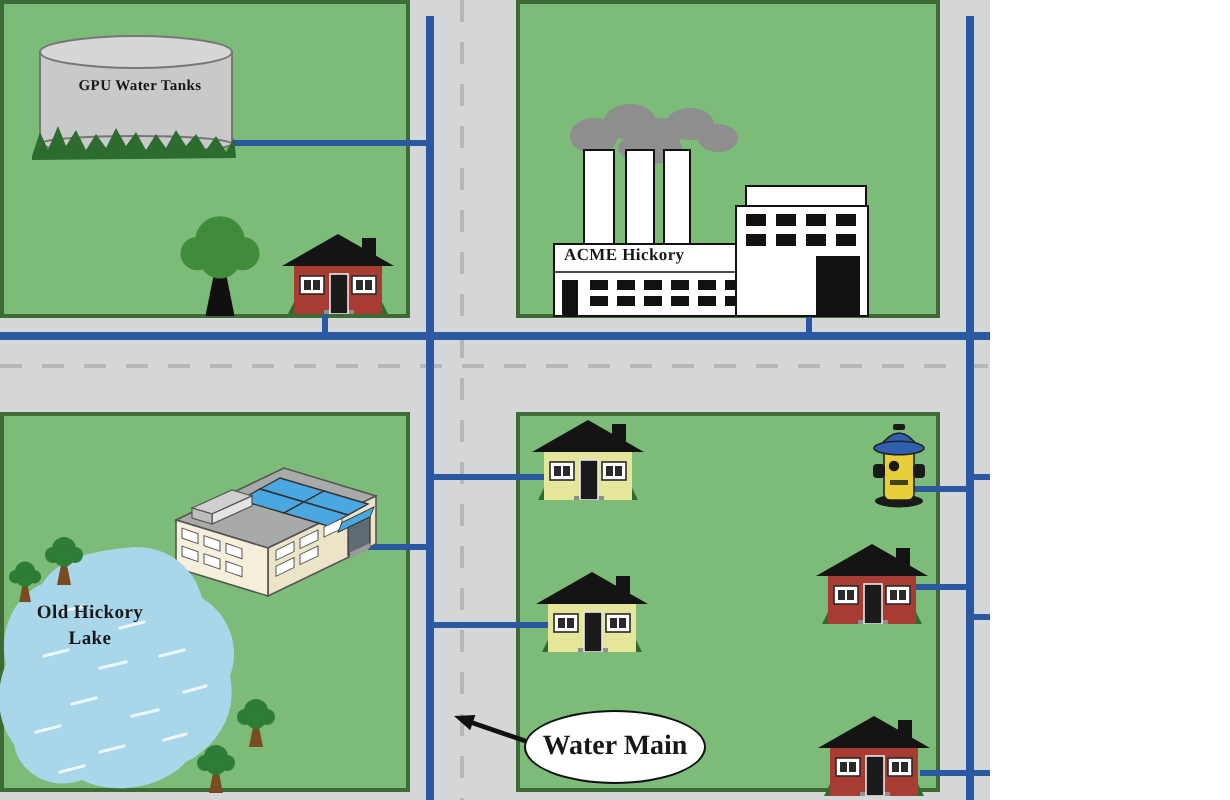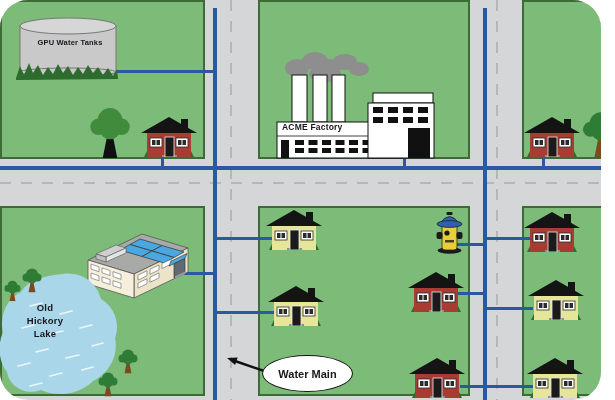--- a/index.html
+++ b/index.html
@@ -1,20 +1,19 @@
 <!DOCTYPE html>
 <html style="--grass: #7cbc78; --block-border: #3c6b36; --road: #d5d6d8; --road-dash: #b5b7b9; --pipe: #2b58a3; --lake: #a9d6e8; --lake-mark: #eaf7fc; --house-red: #a93c32; --house-yellow: #e6e69a; --roof: #141414; --tank-gray: #c9c9c9; --tank-top: #d6d6d6; --smoke: #8e8e8e; --tree-green: #418c3c; --tree-dark: #2e7c35; --trunk-brown: #7a4a21; --trunk-black: #101010; --plant-cream: #ece4c8; --plant-cream-light: #f6efdb; --plant-roof: #a8aaa8; --panel-blue: #4aa7e0; --hydrant-yellow: #e8cf3a; --hydrant-blue: #2f5fae; --grass-tuft: #2e6b2e; --ink: #17171c;"><head>
 <meta charset="utf-8">
 <style>
   html,body{margin:0;padding:0;background:#fff;}
   #stage{
-    position:relative;width:601px;height:400px;overflow:hidden;
+    position:relative;width:495px;height:400px;overflow:hidden;
     background:var(--road,#d5d6d8);
-    font-family:Liberation Sans, sans-serif;
-    border-radius:28px;
+    font-family:Liberation Serif, serif;
   }
   .block{
     position:absolute;background:var(--grass,#7cbc78);
     border:2px solid var(--block-border,#3c6b36);box-sizing:border-box;
     z-index:1;
   }
   .dash-v{
     position:absolute;top:0;height:400px;width:2px;z-index:2;
     background:repeating-linear-gradient(180deg,var(--road-dash,#b5b7b9) 0 11px,transparent 11px 21px);
   }
@@ -29,21 +28,21 @@
     font-weight:700;letter-spacing:.2px;line-height:1.15;
   }
   .tank-lbl{left:28px;top:39px;width:84px;font-size:7.5px;text-align:center;}
   .factory-lbl{left:282px;top:123px;width:110px;font-size:8.5px;text-align:left;}
   .plant-lbl{left:80px;top:212px;width:128px;font-size:9px;text-align:center;}
   .lake-lbl{left:18px;top:301px;width:54px;font-size:9.5px;text-align:center;line-height:13px;}
   .callout{
     position:absolute;left:262px;top:355px;width:91px;height:37px;z-index:6;
     background:#fff;border:1.6px solid #111;border-radius:50%;
     display:flex;align-items:center;justify-content:center;
-    font-size:11px;font-weight:700;color:var(--ink,#17171c);box-sizing:border-box;
+    font-size:14px;font-weight:700;color:var(--ink,#17171c);box-sizing:border-box;
   }
   svg{display:block;}
 </style>
 </head>
 <body>
 
 <div id="stage">
 
   <svg width="0" height="0" style="position:absolute" aria-hidden="true">
     <defs>
@@ -277,19 +276,19 @@
     <ellipse cx="13.5" cy="13" rx="12.5" ry="3.4" fill="var(--hydrant-blue,#2f5fae)" stroke="#222" stroke-width="0.8"></ellipse>
     <rect x="10.5" y="1" width="6" height="3" rx="1" fill="#1a1a1a"></rect>
   </svg>
 
   <svg class="art" style="left:222px;top:352px;z-index:5" width="58" height="30" viewBox="0 0 58 30">
     <line x1="48" y1="21" x2="13" y2="9" stroke="#111" stroke-width="2.4"></line>
     <polygon points="5,6 15.7,5.5 13.1,13.1" fill="#111"></polygon>
   </svg>
 
   <div class="lbl tank-lbl">GPU Water Tanks</div>
-  <div class="lbl factory-lbl">ACME Factory</div>
+  <div class="lbl factory-lbl">ACME Hickory</div>
   <div class="lbl lake-lbl">Old Hickory Lake</div>
   <div class="callout">
     <span>Water Main</span>
   </div>
 
 </div>
 
 </body></html>

